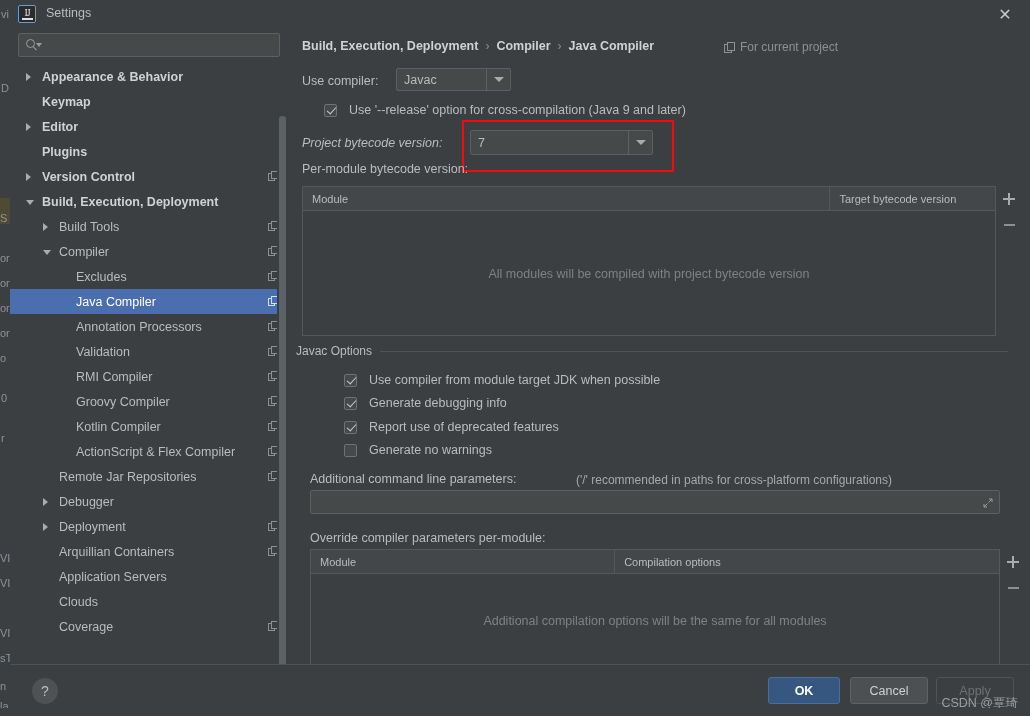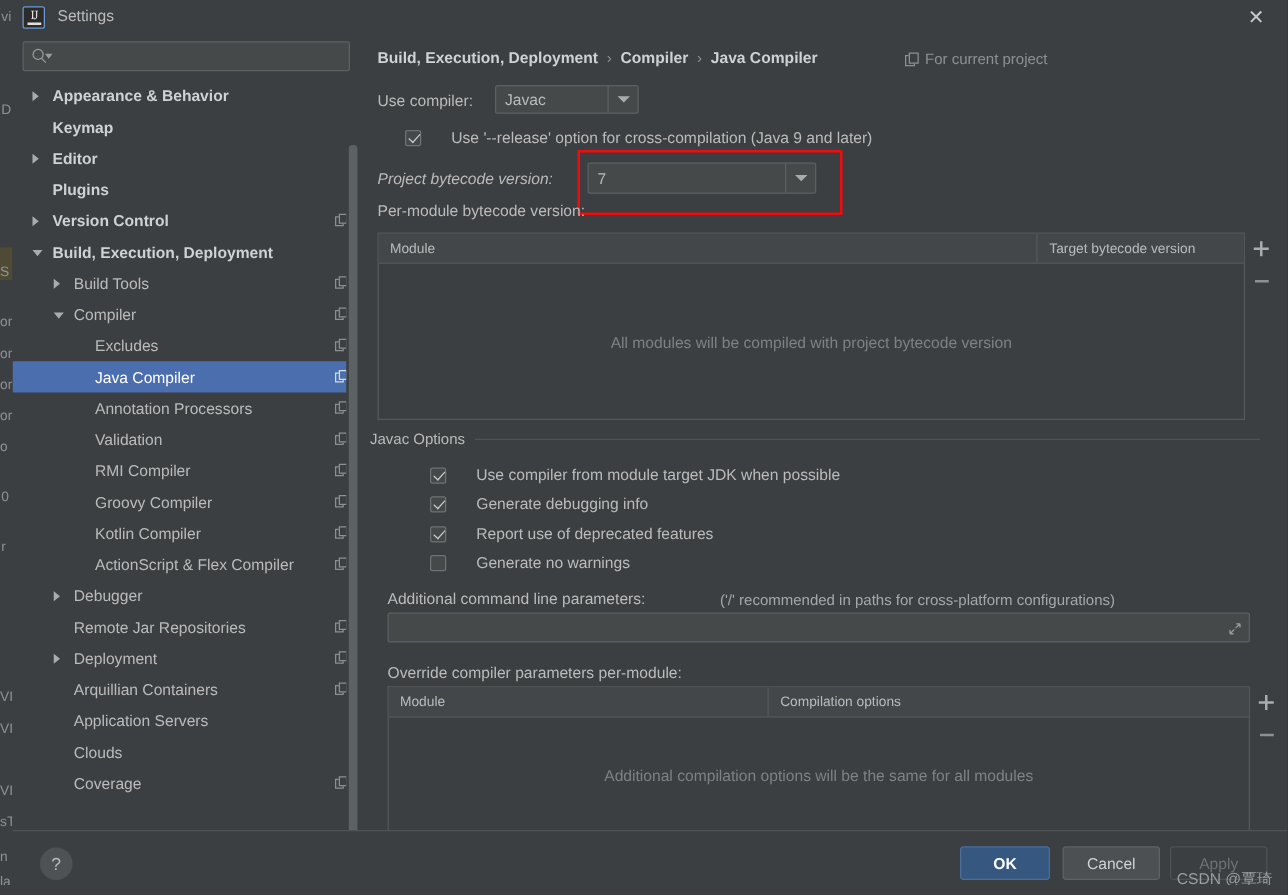--- a/index.html
+++ b/index.html
@@ -96,21 +96,21 @@
     position:absolute; background:#45494a; border:1px solid #5e6060; border-radius:2px;
     display:flex; align-items:center; cursor:pointer;
   }
   .combo .val { flex:1; padding-left:7px; font-size:12.5px; color:#bbbbbb; white-space:nowrap; }
   .combo .arrow-cell {
     width:24px; height:100%; border-left:1px solid #5e6060;
     display:flex; align-items:center; justify-content:center;
   }
   .combo .tri { width:0; height:0; border-left:5px solid transparent; border-right:5px solid transparent; border-top:5px solid #a9acae; }
 
-  .cbrow { position:absolute; display:flex; align-items:center; gap:24px;padding-left:12px; }
+  .cbrow { position:absolute; display:flex; align-items:center; gap:12px;padding-left:12px; }
   .cbox {
     width:13px; height:13px; border:1px solid #6e7275; background:#45494a;
     border-radius:2px; position:relative; flex:none;
   }
   .cbox.checked::after {
     content:""; position:absolute; left:3.5px; top:0px; width:4px; height:8px;
     border:solid #c8cbcd; border-width:0 1.7px 1.7px 0; transform:rotate(42deg);
   }
   .cbrow .lbl { font-size:12.5px; color:#bbbbbb; white-space:nowrap; }
 
@@ -318,29 +318,29 @@
             </span>
           </div>
           <div class="tree-item">
             <span class="tree-label" style="position: absolute; left: 66px;">ActionScript &amp; Flex Compiler</span>
             <span class="copy-icon">
               <span class="b1"></span>
               <span class="b2"></span>
             </span>
           </div>
           <div class="tree-item">
+            <span class="tree-label" style="position: absolute; left: 49px;">Remote Jar Repositories</span>
+            <span class="copy-icon">
+              <span class="b1"></span>
+              <span class="b2"></span>
+            </span>
+          </div>
+          <div class="tree-item">
             <span class="arrow right" style="left: 33px; top: 9px; position: absolute;"></span>
             <span class="tree-label" style="position: absolute; left: 49px;">Debugger</span>
-          </div>
-          <div class="tree-item">
-            <span class="tree-label" style="position: absolute; left: 49px;">Remote Jar Repositories</span>
-            <span class="copy-icon">
-              <span class="b1"></span>
-              <span class="b2"></span>
-            </span>
           </div>
           <div class="tree-item">
             <span class="arrow right" style="left: 33px; top: 9px; position: absolute;"></span>
             <span class="tree-label" style="position: absolute; left: 49px;">Deployment</span>
             <span class="copy-icon">
               <span class="b1"></span>
               <span class="b2"></span>
             </span>
           </div>
           <div class="tree-item">

